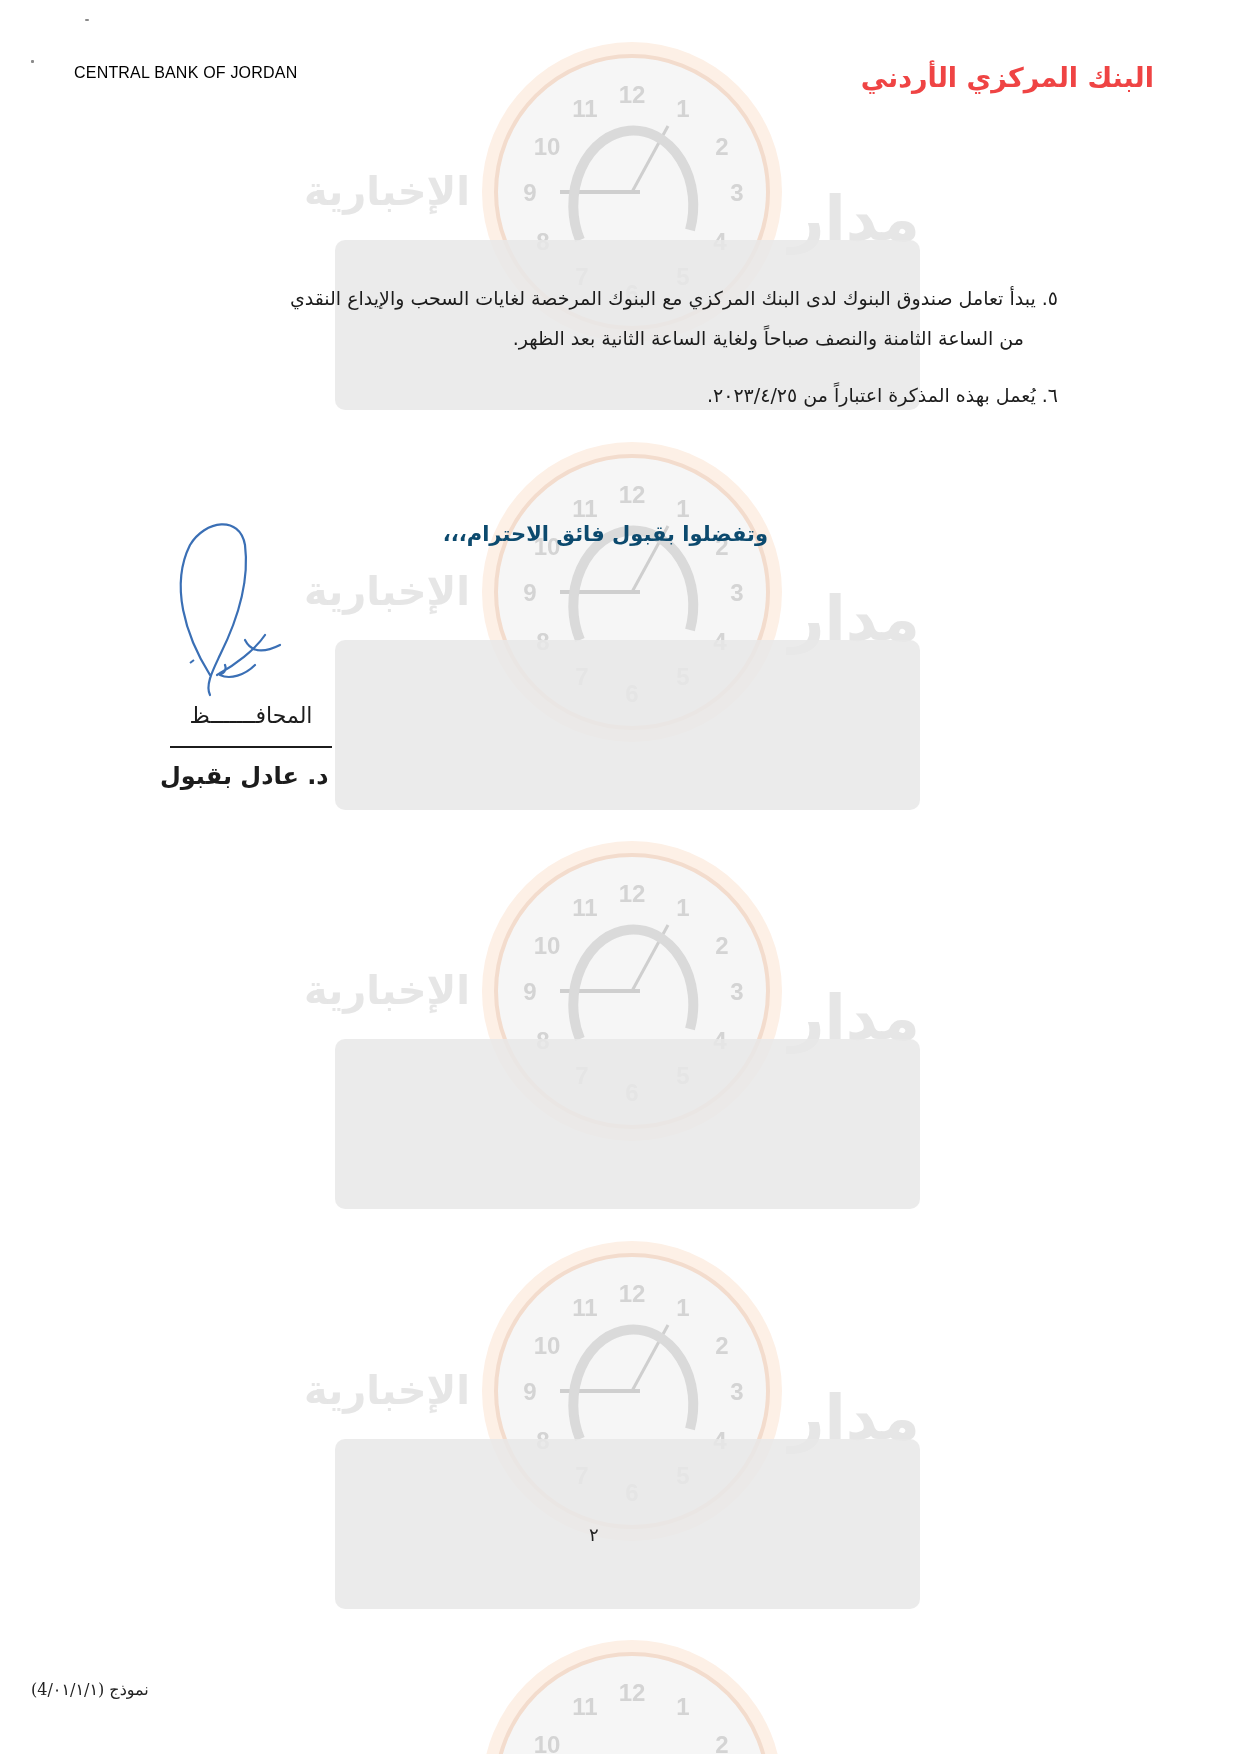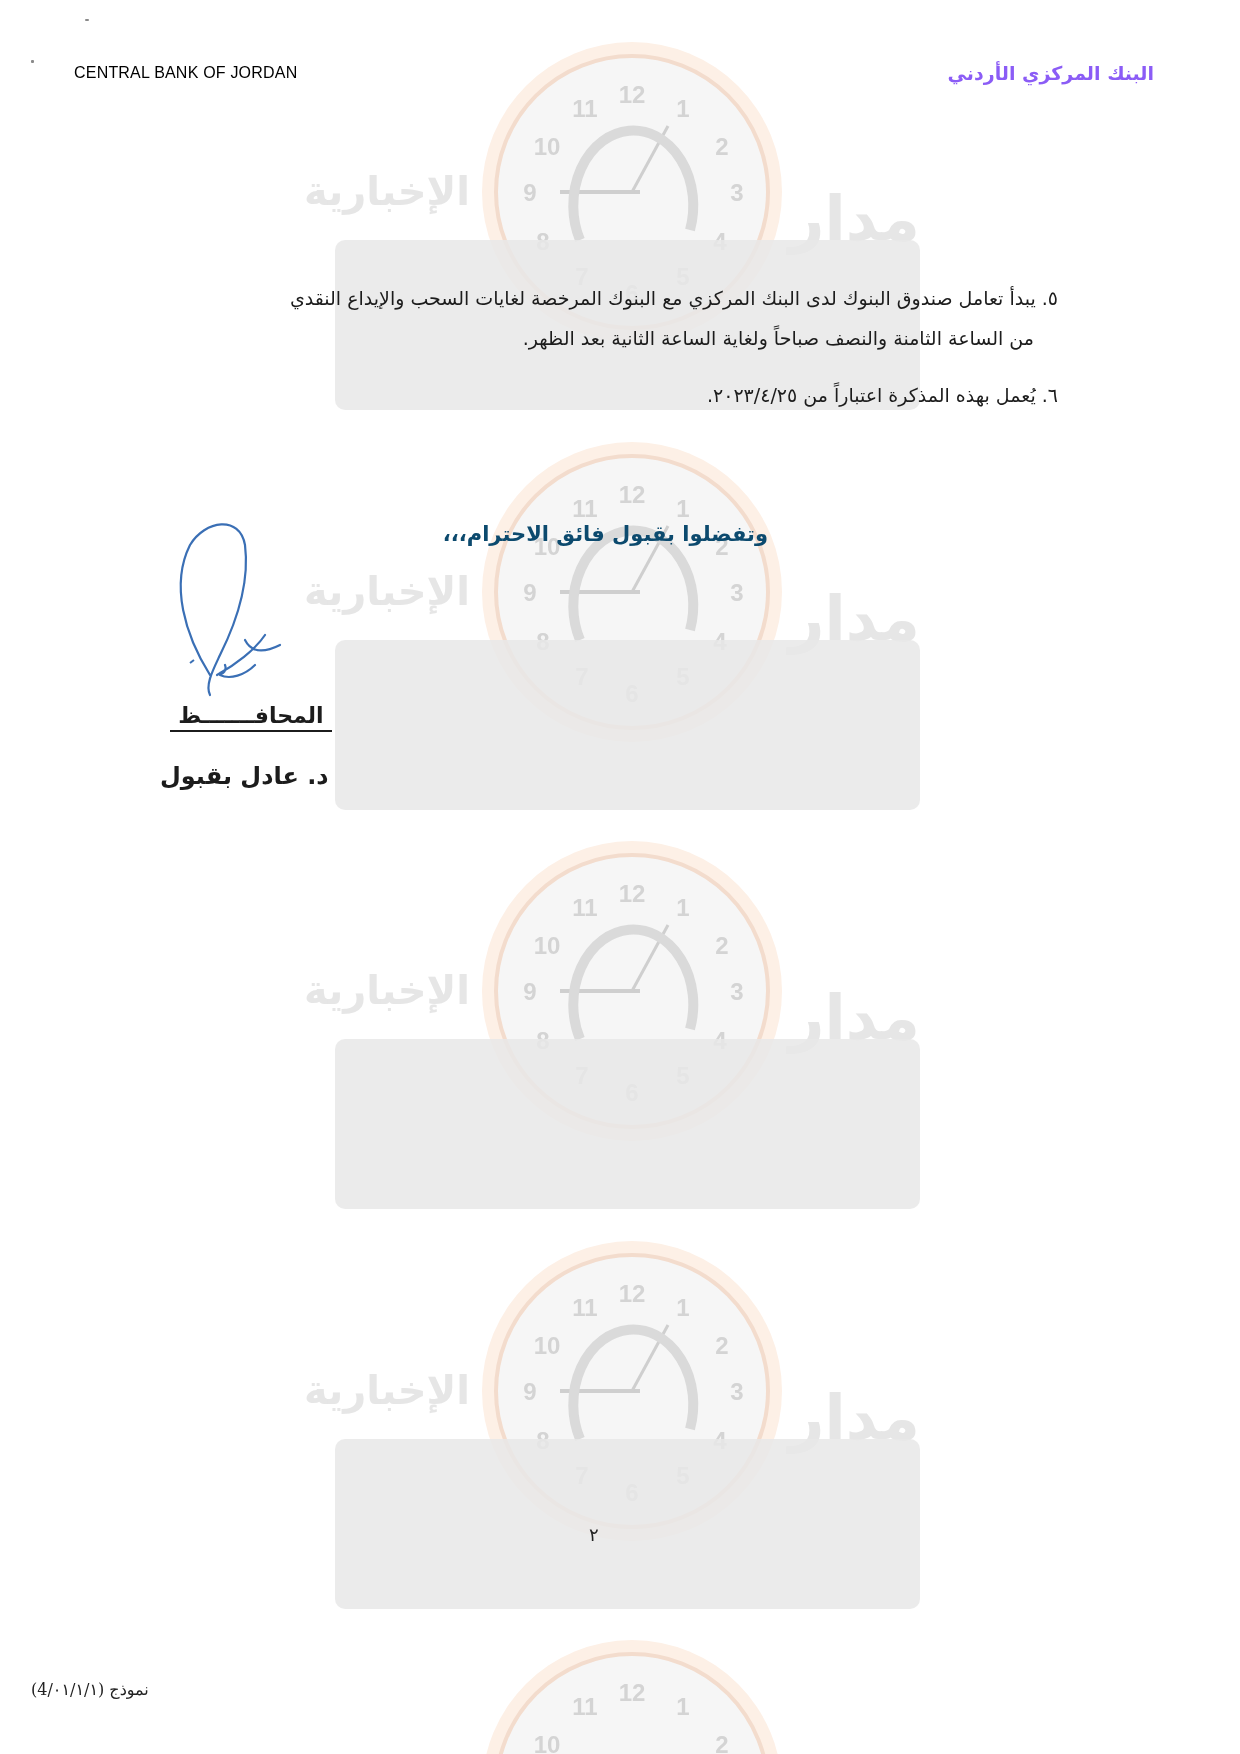--- a/index.html
+++ b/index.html
@@ -9,34 +9,34 @@
   }
   .abs { position: absolute; }
   .wm { position: absolute; left: 0; width: 1240px; height: 420px; pointer-events: none; }
   .wm svg { position: absolute; left: 0; top: 0; }
   .header-en {
     left: 74px; top: 64px; font-family: "Liberation Sans", sans-serif;
     font-size: 16px; color: #000000; letter-spacing: 0.2px;
   }
   .header-ar {
     right: 86px; top: 62px; font-family: "DejaVu Sans", sans-serif;
-    font-size: 19px; font-weight: bold; color: #8b5cf6; direction: rtl;
+    font-size: 27px; font-weight: bold; color: #ef4444; direction: rtl;
     letter-spacing: -0.5px;
   }
   .body-line {
     direction: rtl; font-family: "DejaVu Sans", sans-serif; font-size: 19px;
     color: #1c1c1c; white-space: nowrap;
   }
   .closing {
     direction: rtl; font-family: "DejaVu Sans", sans-serif; font-size: 21px;
     font-weight: bold; color: #0c4a6e; white-space: nowrap;
   }
   .title-gov {
-    direction: rtl; font-size: 22px; font-weight: bold; color: #1c1c1c;
-    border-bottom: 2px solid #1c1c1c; padding-bottom: 0; line-height: 28px;
+    direction: rtl; font-size: 22px; font-weight: normal; color: #1c1c1c;
+    border-bottom: 2px solid #1c1c1c; padding-bottom: 16px; line-height: 28px;
   }
   .name {
     direction: rtl; font-size: 24px; font-weight: bold; color: #1c1c1c; white-space: nowrap;
   }
   .page-num { font-size: 18px; color: #222; }
   .footer {
     direction: rtl; font-family: "DejaVu Serif", serif; font-size: 16px; color: #222; white-space: nowrap;
   }
   .speck { position: absolute; background: #8a8a8a; border-radius: 1px; }
 </style>
@@ -161,21 +161,21 @@
   </svg>
 </div>
 
 <div class="speck" style="left:85px; top:19px; width:4px; height:2px;"></div>
 <div class="speck" style="left:31px; top:60px; width:3px; height:3px;"></div>
 
 <div class="abs header-en">CENTRAL BANK OF JORDAN</div>
 <div class="abs header-ar">البنك المركزي الأردني</div>
 
 <div class="abs body-line" style="right:182px; top:278px;margin-top:9px;">٥. يبدأ تعامل صندوق البنوك لدى البنك المركزي مع البنوك المرخصة لغايات السحب والإيداع النقدي</div>
-<div class="abs body-line" style="right:206px; top:327px;">من الساعة الثامنة والنصف صباحاً ولغاية الساعة الثانية بعد الظهر.</div>
+<div class="abs body-line" style="right:216px; top:327px;">من الساعة الثامنة والنصف صباحاً ولغاية الساعة الثانية بعد الظهر.</div>
 <div class="abs body-line" style="right:182px; top:384px;">٦. يُعمل بهذه المذكرة اعتباراً من ٢٠٢٣/٤/٢٥.</div>
 
 <div class="abs closing" style="right:472px; top:522px;">وتفضلوا بقبول فائق الاحترام،،،</div>
 
 <svg class="abs" width="140" height="200" viewBox="0 0 140 200" style="left:165px; top:515px;">
   <path d="M45 160 C20 120, 5 70, 25 30 C40 5, 75 0, 80 30 C85 70, 70 110, 55 140 C48 155, 40 170, 45 180" fill="none" stroke="#3a6fb5" stroke-width="2.2" stroke-linecap="round"></path>
   <path d="M52 160 C70 150, 90 135, 100 120 M80 125 C85 135, 95 140, 115 130 M90 150 C80 160, 65 165, 55 160 M60 150 C62 155, 58 160, 55 158" fill="none" stroke="#3a6fb5" stroke-width="2.2" stroke-linecap="round"></path>
   <path d="M25 148 L29 145" stroke="#3a6fb5" stroke-width="2"></path>
 </svg>
 

